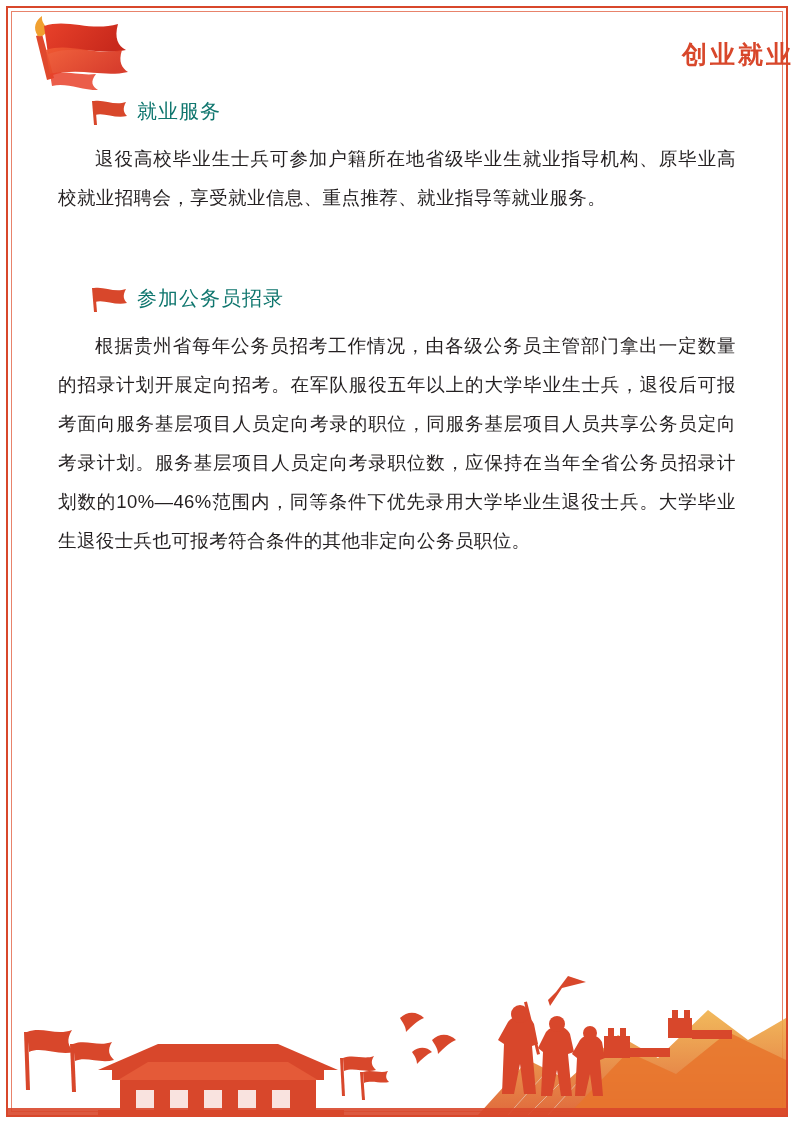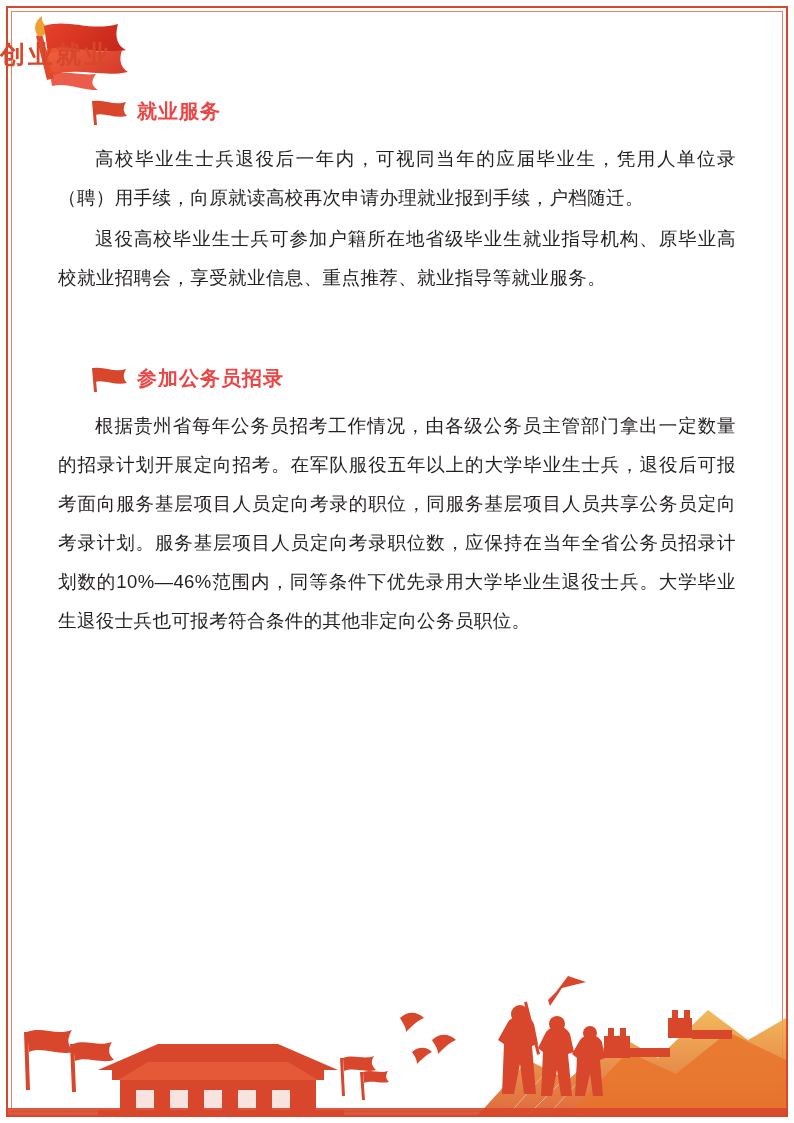--- a/index.html
+++ b/index.html
@@ -50,21 +50,21 @@
     left: 14px;
     top: 16px;
     width: 120px;
     height: 78px;
   }
   .page-title {
     position: absolute;
     left: 0;
     right: 0;
     top: 38px;
-    text-align: left;
+    text-align: right;
     font-size: 25px;
     font-weight: bold;
     color: #d8472b;
     letter-spacing: 3px;
   }
 
   
   .content {
     position: absolute;
     left: 0;
@@ -83,22 +83,22 @@
     margin-top: 68px;
   }
   .flag-icon {
     width: 40px;
     height: 26px;
     margin-right: 9px;
     flex: 0 0 auto;
   }
   .section-heading-text {
     font-size: 20px;
-    font-weight: bold;
-    color: #ef4444;
+    font-weight: normal;
+    color: #0f766e;
     letter-spacing: 1px;
   }
 
   p.body-text {
     margin: 0 0 2px 0;
     font-size: 18.5px;
     line-height: 39px;
     color: #231f20;
     text-align: justify;
     text-indent: 2em;
@@ -159,21 +159,20 @@
     <div class="section-heading">
       <span class="flag-icon">
         <svg viewBox="0 0 40 26" width="40" height="26">
           <path d="M4 2 L6 26 L9 26 L7 2 Z" fill="#d8472b"></path>
           <path d="M6 2 C16 0 26 7 38 3 C34 10 36 14 39 17 C27 20 16 13 7 16 Z" fill="#d8472b"></path>
         </svg>
       </span>
       <span class="section-heading-text">就业服务</span>
     </div>
 
-    <p class="body-text">高校毕业生士兵退役后一年内，可视同当年的应届毕业生，凭用人单位录（聘）用手续，向原就读高校再次申请办理就业报到手续，户档随迁。</p>
     <p class="body-text">退役高校毕业生士兵可参加户籍所在地省级毕业生就业指导机构、原毕业高校就业招聘会，享受就业信息、重点推荐、就业指导等就业服务。</p>
 
     <div class="section-heading second">
       <span class="flag-icon">
         <svg viewBox="0 0 40 26" width="40" height="26">
           <path d="M4 2 L6 26 L9 26 L7 2 Z" fill="#d8472b"></path>
           <path d="M6 2 C16 0 26 7 38 3 C34 10 36 14 39 17 C27 20 16 13 7 16 Z" fill="#d8472b"></path>
         </svg>
       </span>
       <span class="section-heading-text">参加公务员招录</span>

